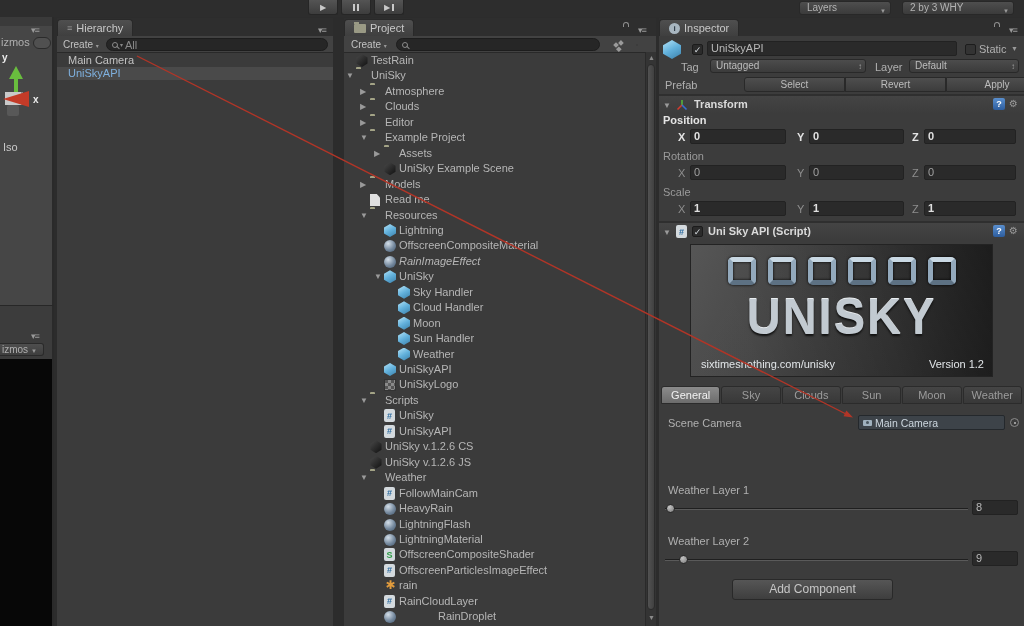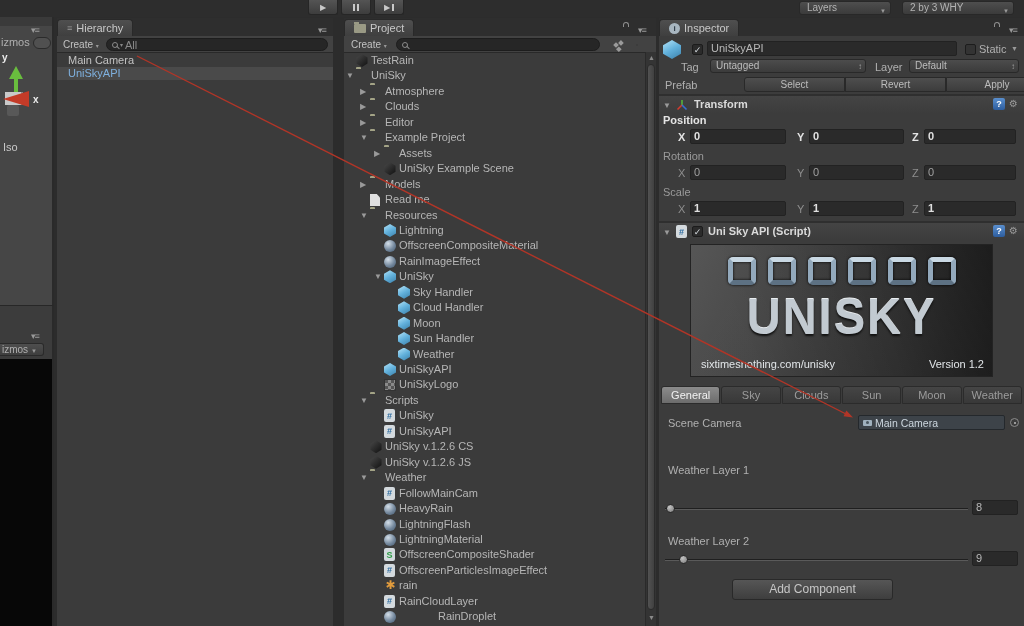--- a/index.html
+++ b/index.html
@@ -226,21 +226,21 @@
         <div class="prow" style="top: 169.95px;">
           <span class="pic i-prefab" style="left: 40px;"></span>
           <span class="plabel" style="left: 55px;">Lightning</span>
         </div>
         <div class="prow" style="top: 185.4px;">
           <span class="pic i-material" style="left: 40px;"></span>
           <span class="plabel" style="left: 55px;">OffscreenCompositeMaterial</span>
         </div>
         <div class="prow" style="top: 200.85px;">
           <span class="pic i-material" style="left: 40px;"></span>
-          <span class="plabel" style="left: 55px;">RainImageEffect</span>
+          <span class="plabel" style="left: 55px; font-style: italic;">RainImageEffect</span>
         </div>
         <div class="prow" style="top: 216.3px;">
           <span class="fold" style="left: 30px;">▼</span>
           <span class="pic i-prefab" style="left: 40px;"></span>
           <span class="plabel" style="left: 55px;">UniSky</span>
         </div>
         <div class="prow" style="top: 247.2px;">
           <span class="pic i-prefab" style="left: 54px;"></span>
           <span class="plabel" style="left: 69px;">Cloud Handler</span>
         </div>
@@ -409,21 +409,21 @@
         <div class="utab">Weather</div>
       </div>
 
     <span class="ilabel" style="left:9px;top:399px;">Scene Camera</span>
     <div class="objfield" style="left:199px;top:397px;width:147px;">
       <span class="cam"></span>
       <span>Main Camera</span>
     </div>
     <span class="picker" style="left:351px;top:400px;"></span>
 
-    <span class="ilabel" style="left:9px;top:446px;">Weather Layer 1</span>
+    <span class="ilabel" style="left:9px;top:466px;">Weather Layer 1</span>
     <div class="track" style="left:6px;top:490px;width:303px;"></div>
     <div class="thumb" style="left:7px;top:486px;"></div>
     <div class="field" style="left:313px;top:482px;width:46px;">8</div>
 
     <span class="ilabel" style="left:9px;top:517px;">Weather Layer 2</span>
     <div class="track" style="left:6px;top:541px;width:303px;"></div>
     <div class="thumb" style="left:20px;top:537px;"></div>
     <div class="field" style="left:313px;top:533px;width:46px;">9</div>
 
     <div class="addcomp" style="left:73px;top:561px;width:161px;">Add Component</div>

